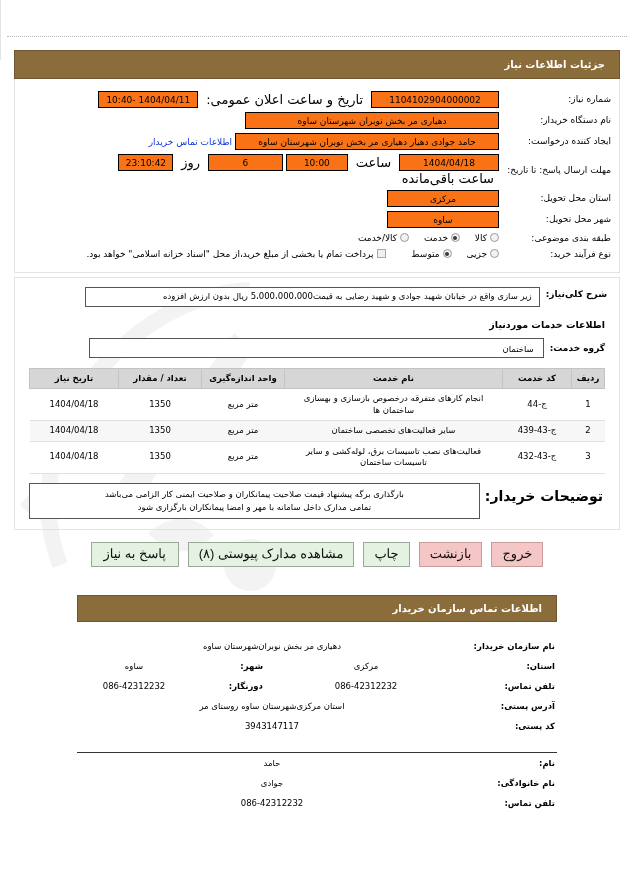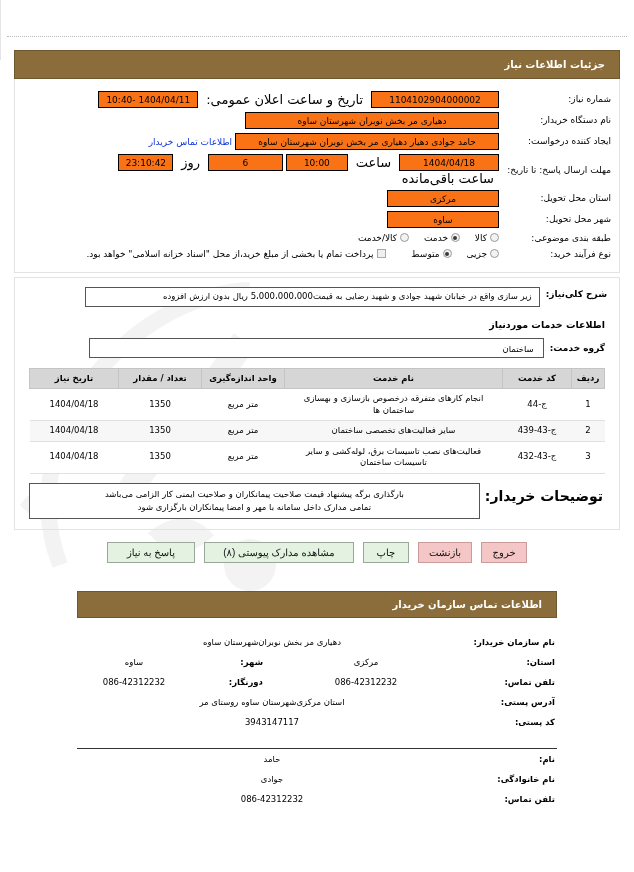--- a/index.html
+++ b/index.html
@@ -272,21 +272,21 @@
   }
 
   
   .btnbar {
     display: flex;
     justify-content: center;
     gap: 9px;
     padding: 12px 0 6px 0;
   }
   .btn {
-    font-size: 10px;
+    font-size: 13px;
     border: 1px solid #9aa89a;
     background: #e3f2e1;
     color: #111;
     padding: 3px 10px;
     min-width: 46px;
     text-align: center;
     cursor: pointer;
     box-sizing: border-box;
     line-height: 1.3;
     white-space: nowrap;

